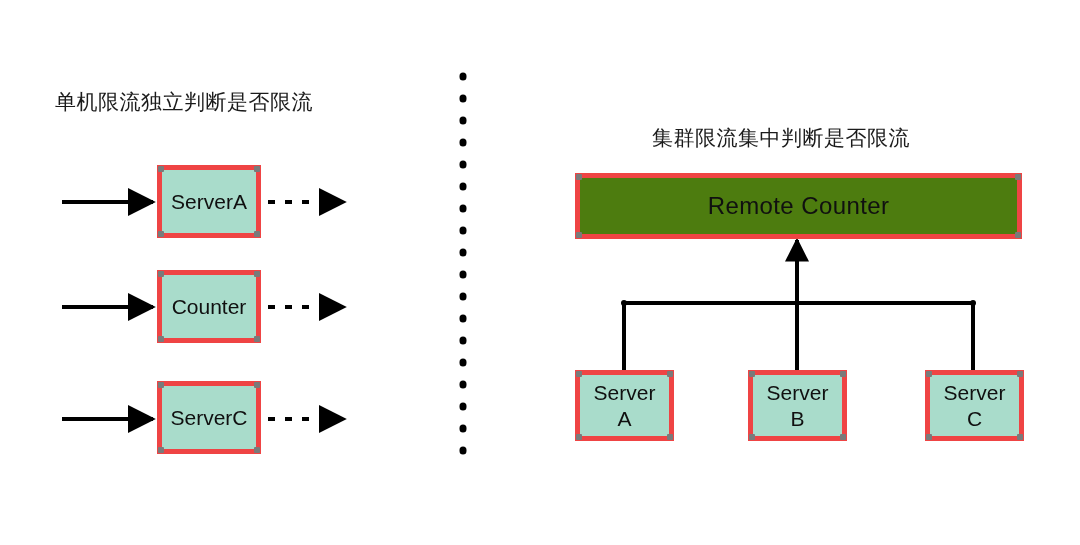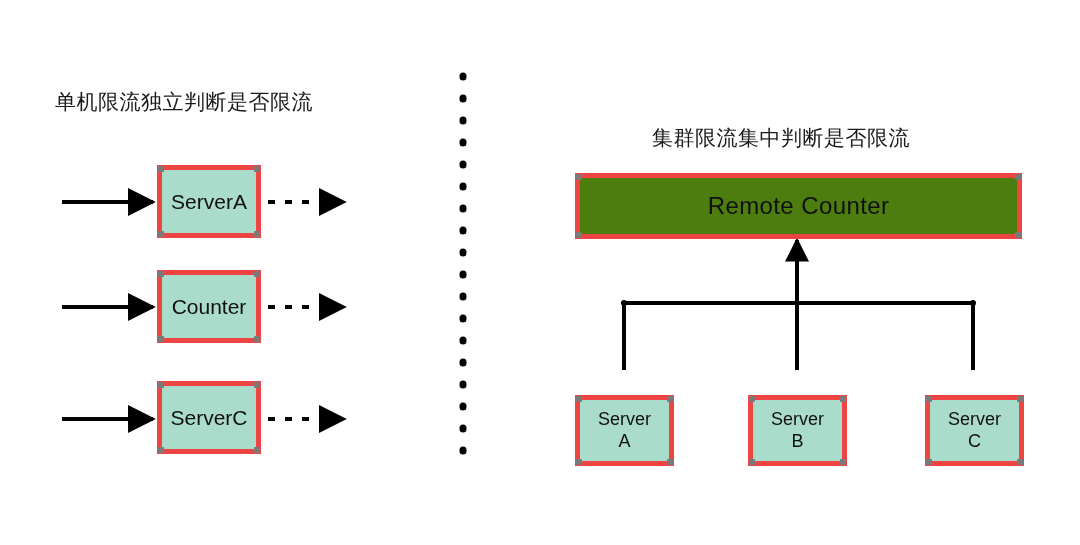--- a/index.html
+++ b/index.html
@@ -70,21 +70,21 @@
   #node-server-c { top: 381px; justify-content: center; }
 
   
   #node-remote-counter {
     left: 575px; top: 173px; width: 447px; height: 66px;
     font-size: 24px; letter-spacing: 0.4px;
   }
 
   
   .cluster-node {
-    top: 370px; width: 99px; height: 71px; font-size: 18px; margin-top: 25px;
+    top: 370px; width: 99px; height: 71px; font-size: 21px;
   }
   #node-cluster-a { left: 575px; }
   #node-cluster-b { left: 748px; }
   #node-cluster-c { left: 925px; }
 
   
   #wires {
     position: absolute;
     left: 0; top: 0;
     width: 1080px; height: 545px;

